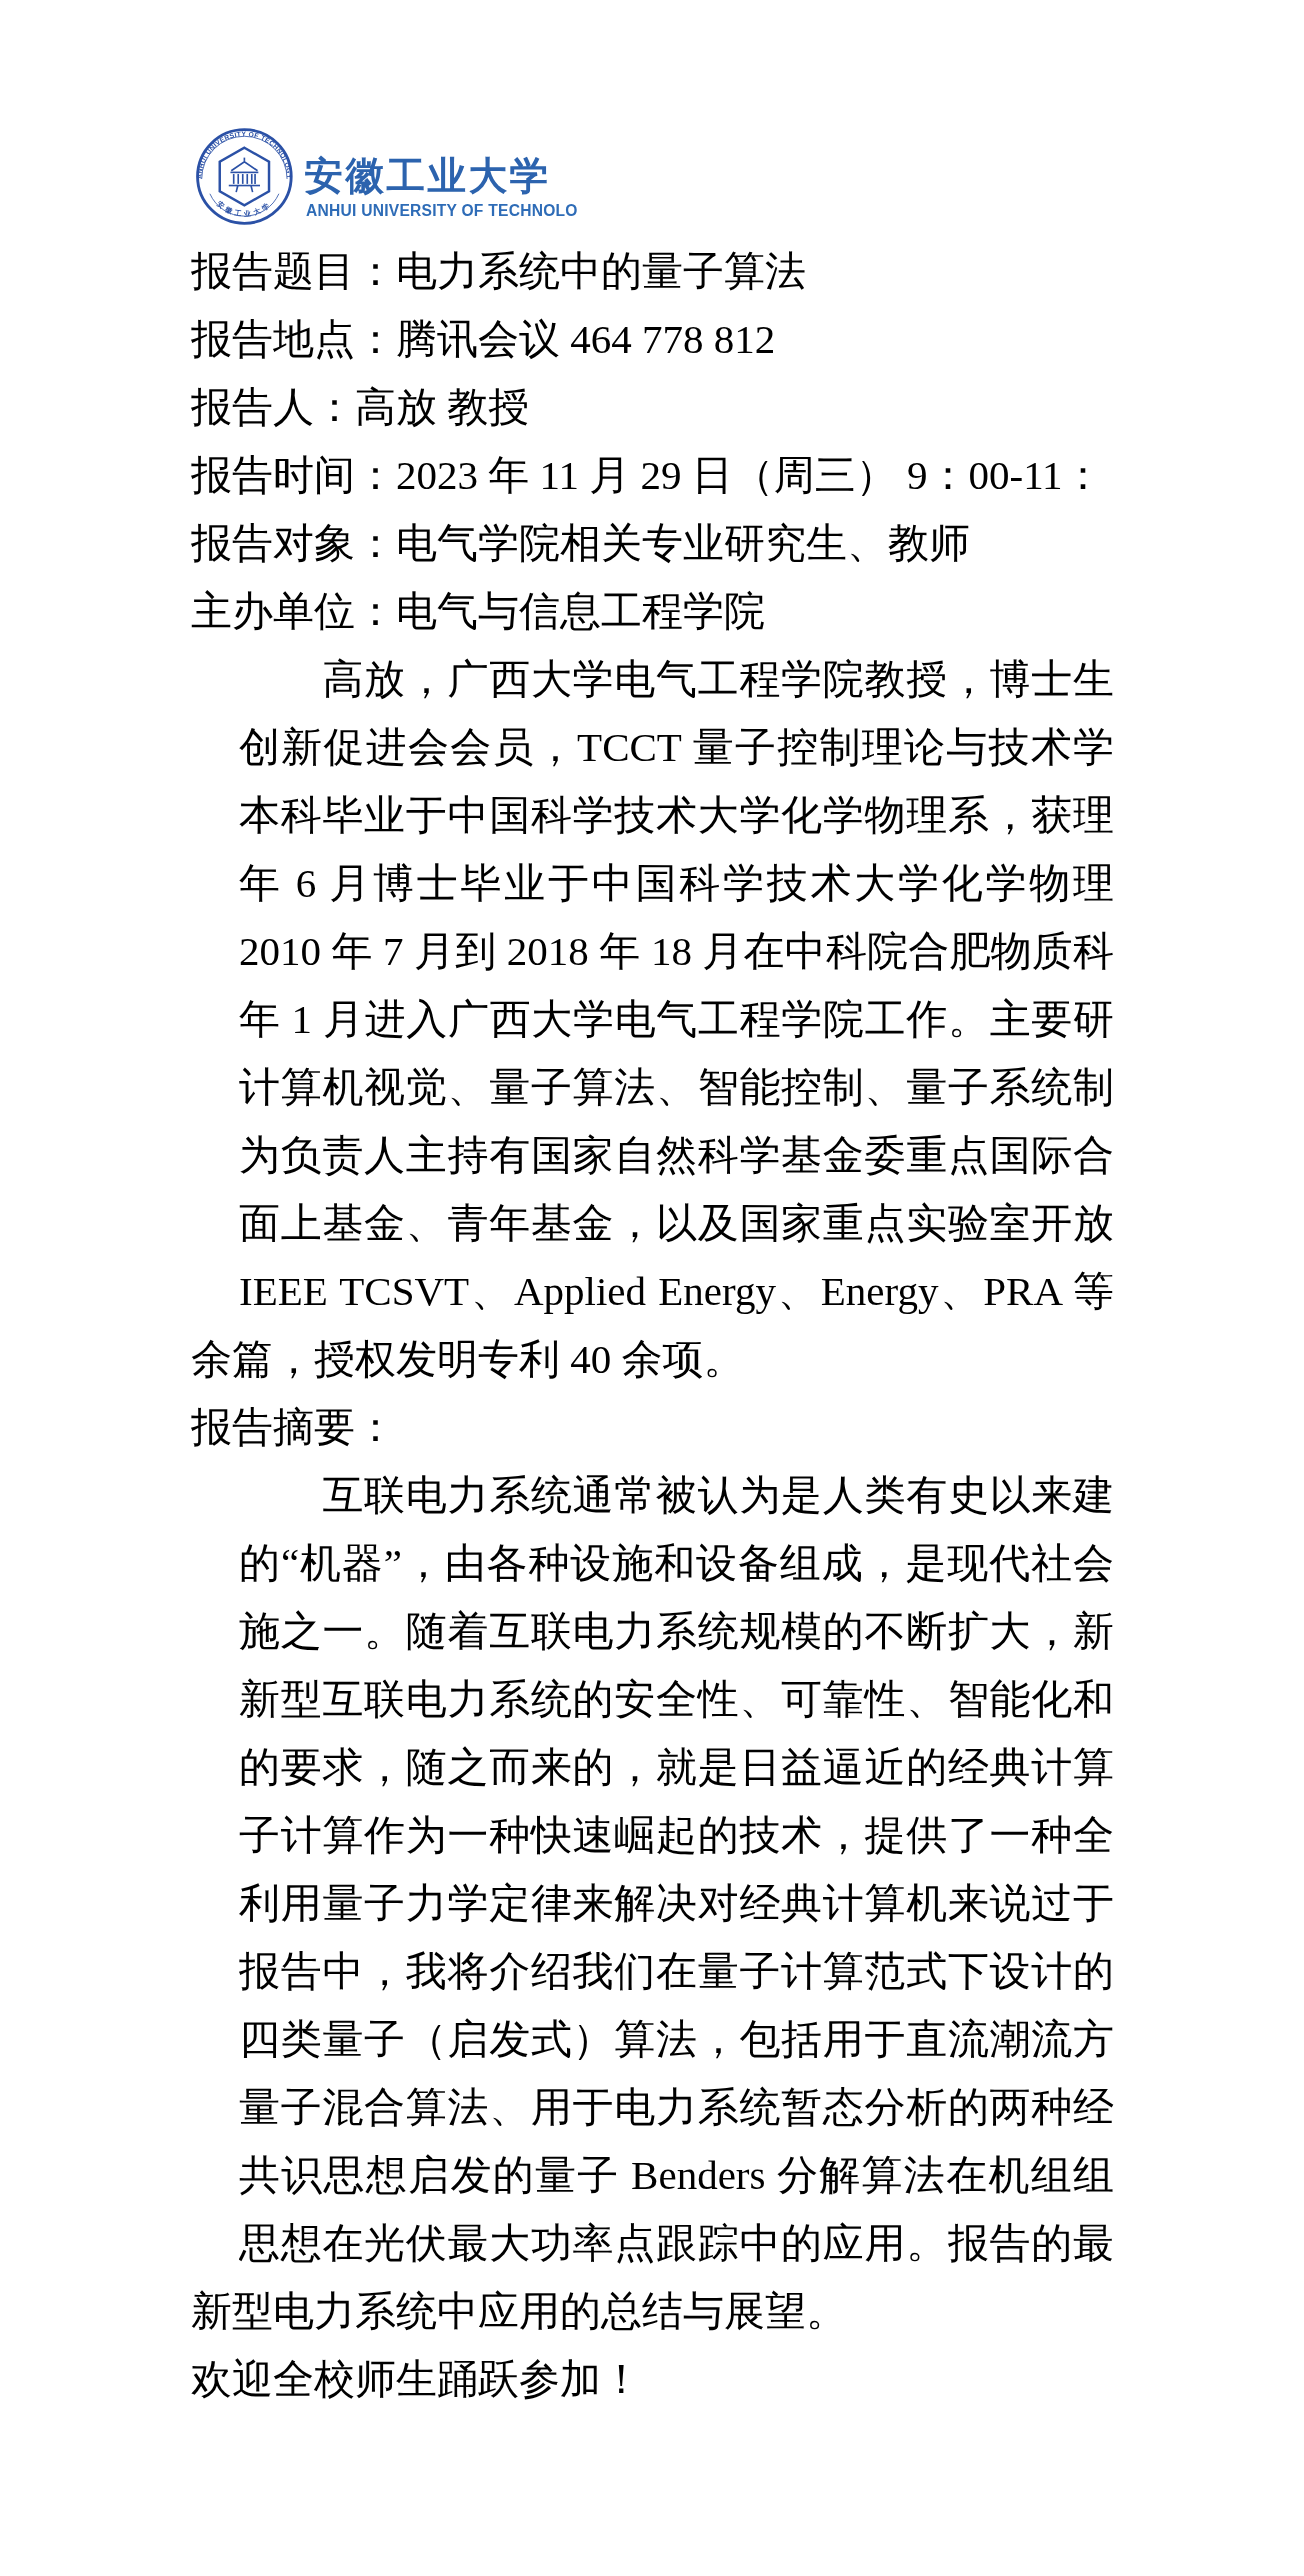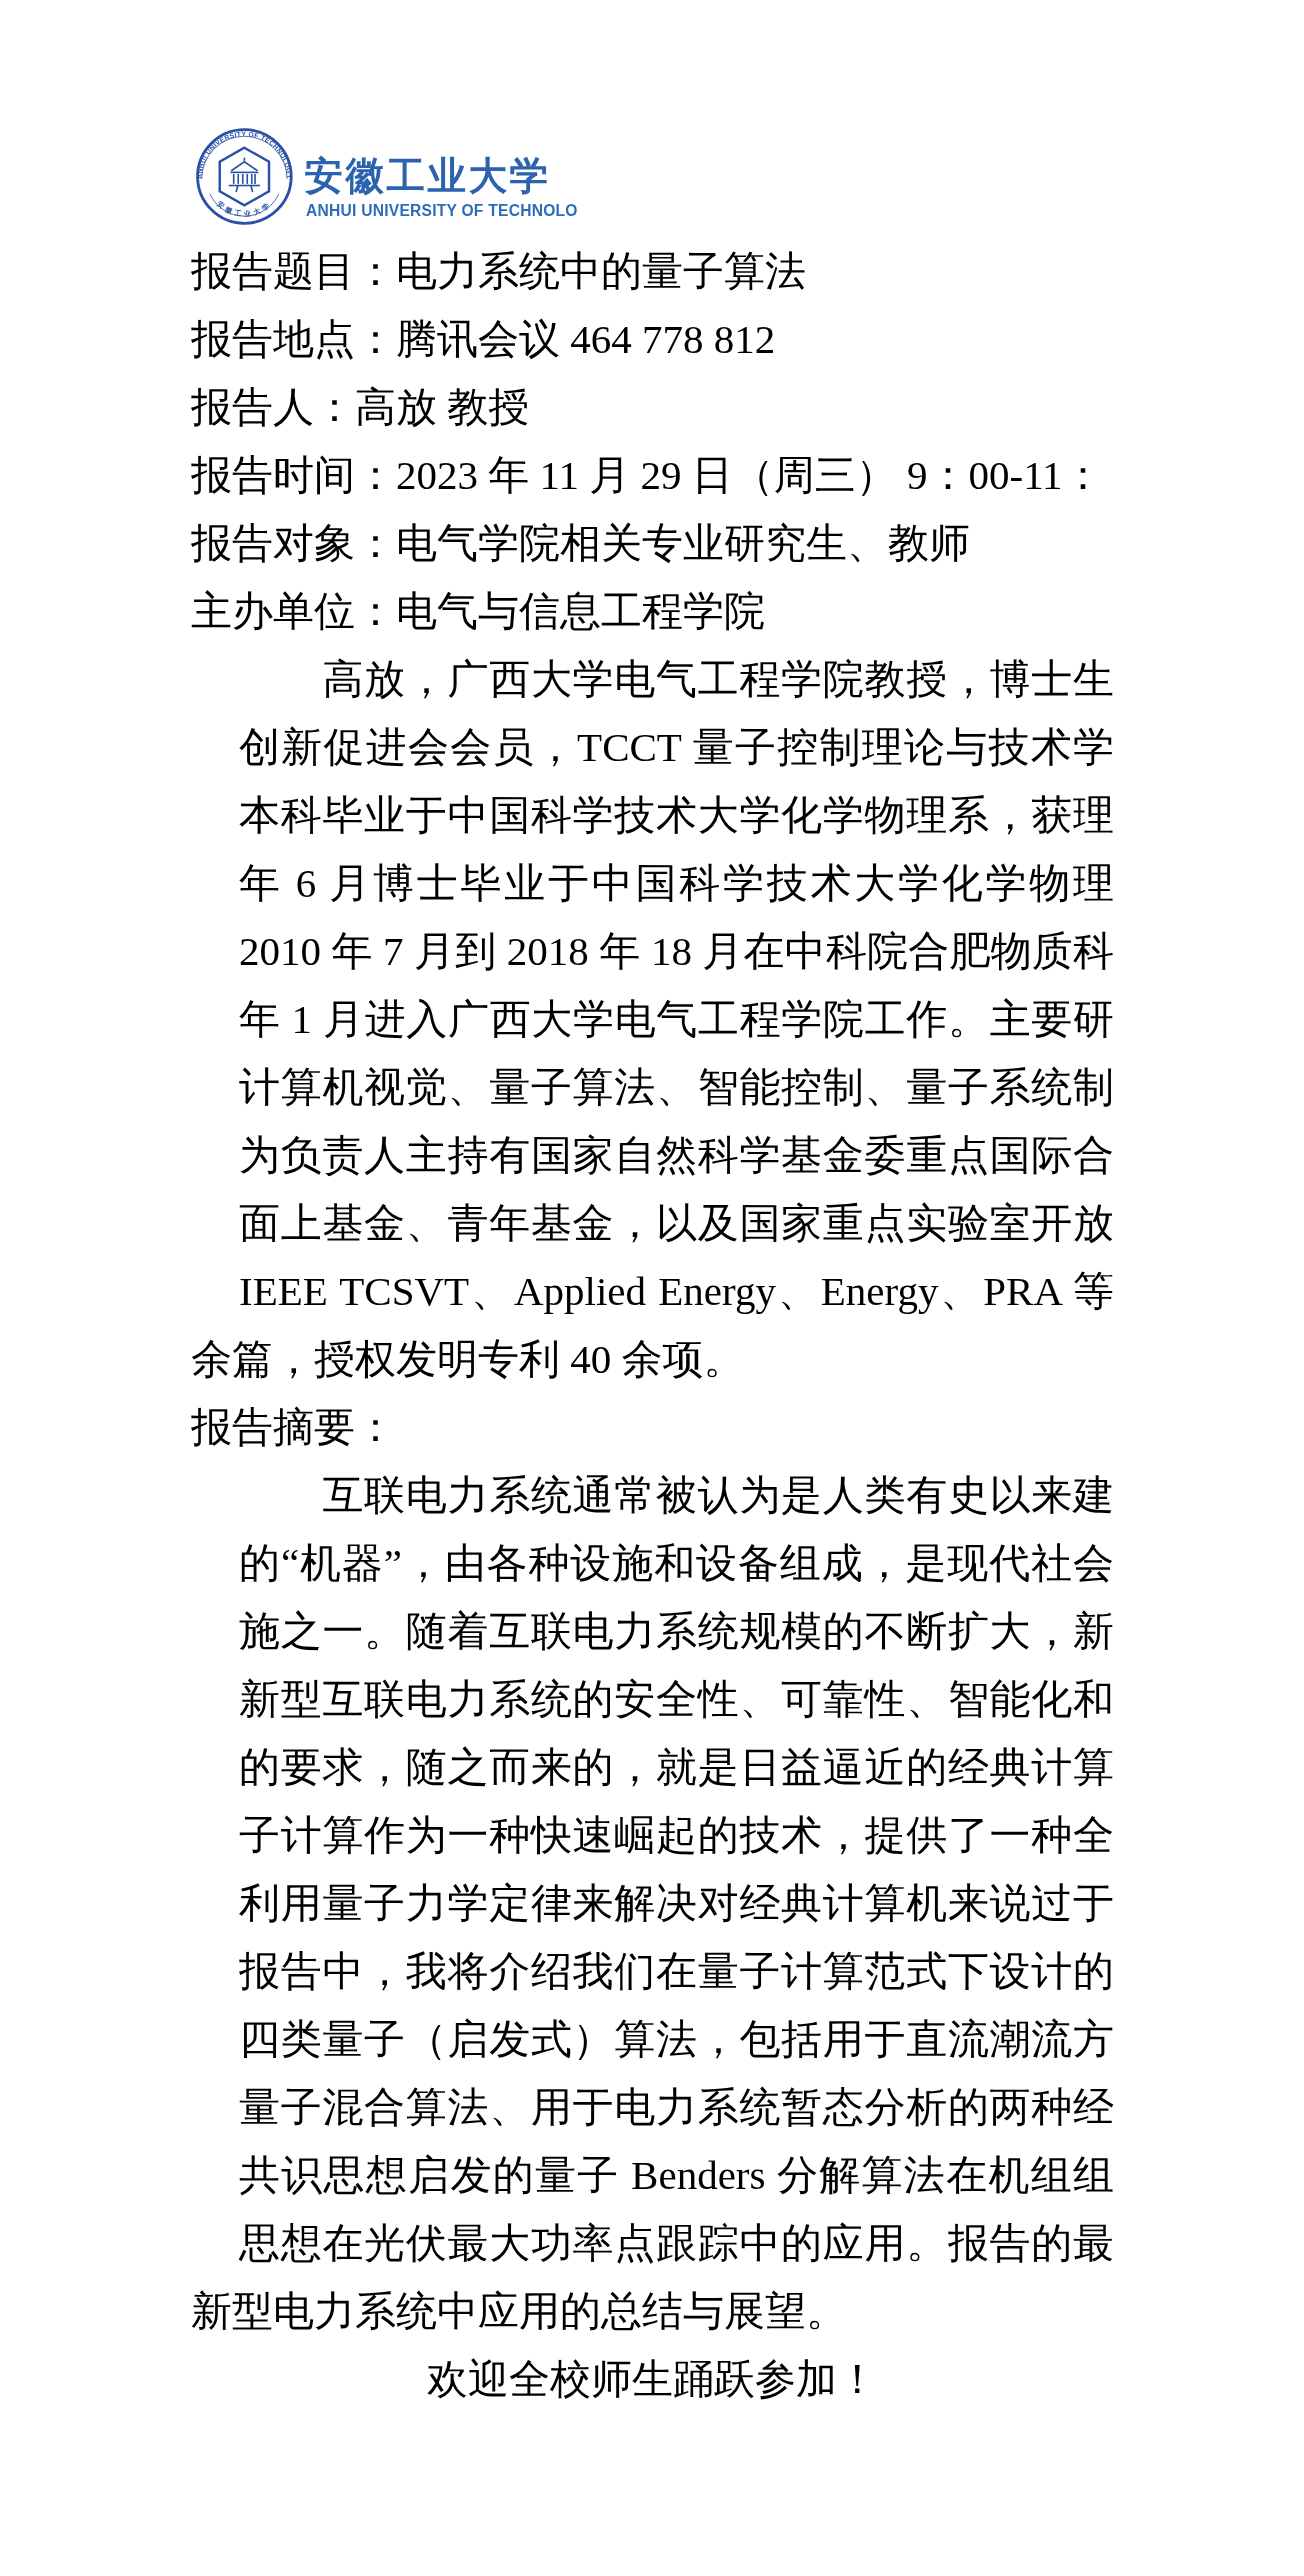--- a/index.html
+++ b/index.html
@@ -20,21 +20,21 @@
     line-height: 68px;
     height: 68px;
     overflow: hidden;
     text-align: left;
   }
   .stretch {
     text-align: justify;
     text-align-last: justify;
     margin-left: 48px;
   }
-  .footer-line { text-align: center; }
+  .footer-line { text-align: left; }
   .seal-text {
     font-family: "Liberation Sans", "DejaVu Sans", sans-serif;
     font-weight: bold;
   }
   .logo-cn {
     font-family: "Liberation Serif", "DejaVu Serif", serif;
     font-weight: bold;
   }
   .logo-en {
     font-family: "Liberation Sans", "DejaVu Sans", sans-serif;

